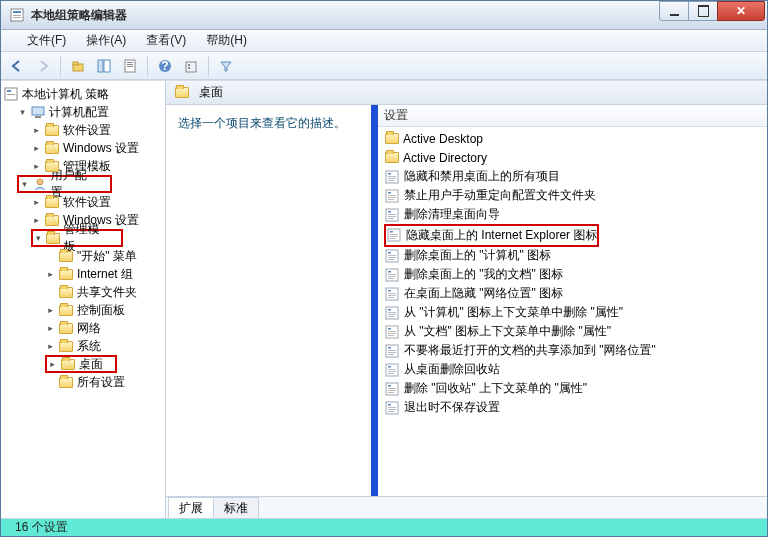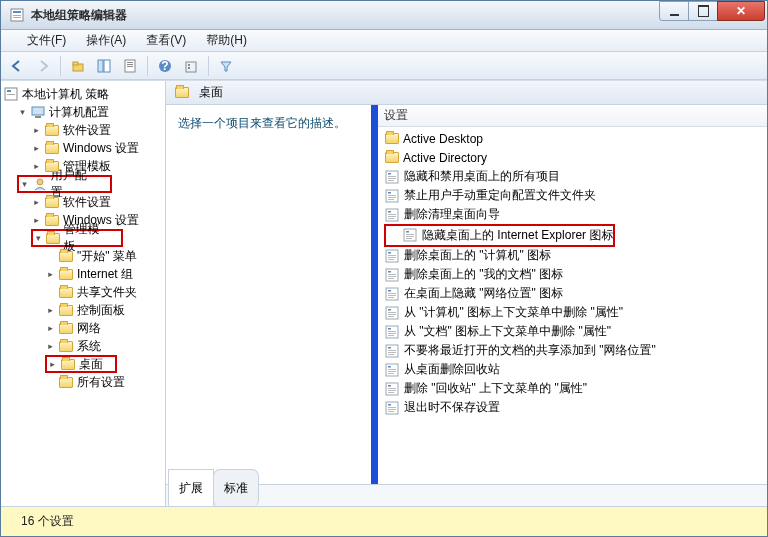--- a/index.html
+++ b/index.html
@@ -46,23 +46,23 @@
 .right-list::-webkit-scrollbar{width:17px;}
 .right-list::-webkit-scrollbar-thumb{background:#cdd6e2;border:1px solid #a8b4c4;}
 .right-list::-webkit-scrollbar-track{background:#f0f3f7;}
 .col-header{height:22px;border-bottom:1px solid #d4dde8;display:flex;align-items:center;padding-left:6px;background:linear-gradient(to bottom,#fdfdfe,#f0f3f7);color:#333;}
 .list-body{padding:2px 0 20px 0;}
 .list-item{display:flex;align-items:center;height:19px;padding-left:6px;cursor:default;white-space:nowrap;}
 .pol-icon{width:16px;height:14px;margin-right:4px;display:inline-flex;align-items:center;justify-content:center;}
 .pol-icon svg{display:block;}
 
 .tabs{height:22px;border-top:1px solid #c6d2e0;display:flex;align-items:flex-end;padding-left:2px;background:#f5f8fb;}
-.tab{padding:10px 10px;border:1px solid #c6d2e0;border-bottom:none;background:#fff;margin-right:-1px;cursor:default;border-radius:0 0 3px 3px;position:relative;top:1px;}
-.tab.inactive{background:#eef2f7;border-radius:7px;}
-.statusbar{height:30px;border-top:1px solid #c6d2e0;display:flex;align-items:center;padding-left:20px;background:#fef9c3;color:#222;}
+.tab{padding:2px 10px;border:1px solid #c6d2e0;border-bottom:none;background:#fff;margin-right:-1px;cursor:default;border-radius:0 0 3px 3px;position:relative;top:1px;}
+.tab.inactive{background:#eef2f7;}
+.statusbar{height:18px;border-top:1px solid #c6d2e0;display:flex;align-items:center;padding-left:14px;background:#5eead4;color:#222;}
 
 .ind0{padding-left:2px;} .ind1{padding-left:16px;} .ind2{padding-left:30px;} .ind3{padding-left:44px;}
 </style>
 </head>
 <body>
 
 <div class="window">
   <div class="titlebar">
     <span class="titlebar-icon">
       <svg width="16" height="16" viewBox="0 0 16 16">
@@ -333,21 +333,21 @@
                     <rect x="3" y="3" width="3" height="1.5" fill="#5a8bc4"></rect>
                     <rect x="3" y="6" width="8" height="1" fill="#bbb"></rect>
                     <rect x="3" y="8" width="8" height="1" fill="#bbb"></rect>
                     <rect x="3" y="10" width="6" height="1" fill="#bbb"></rect>
                   </svg>
                 </span>
                 <span>删除清理桌面向导</span>
               </div>
               <div style="height: 22px; display: flex; align-items: center; padding-left: 0px;">
                 <div class="hl-red" style="display: inline-block; margin-left: 6px;">
-                  <div class="list-item" style="padding-left: 16px;">
+                  <div class="list-item" style="padding-left: 0px;">
                     <span class="pol-icon">
                       <svg width="14" height="14">
                         <rect x="1" y="1" width="12" height="12" fill="#fff" stroke="#9aa7b4"></rect>
                         <rect x="3" y="3" width="3" height="1.5" fill="#5a8bc4"></rect>
                         <rect x="3" y="6" width="8" height="1" fill="#bbb"></rect>
                         <rect x="3" y="8" width="8" height="1" fill="#bbb"></rect>
                         <rect x="3" y="10" width="6" height="1" fill="#bbb"></rect>
                       </svg>
                     </span>
                     <span>隐藏桌面上的 Internet Explorer 图标</span>

